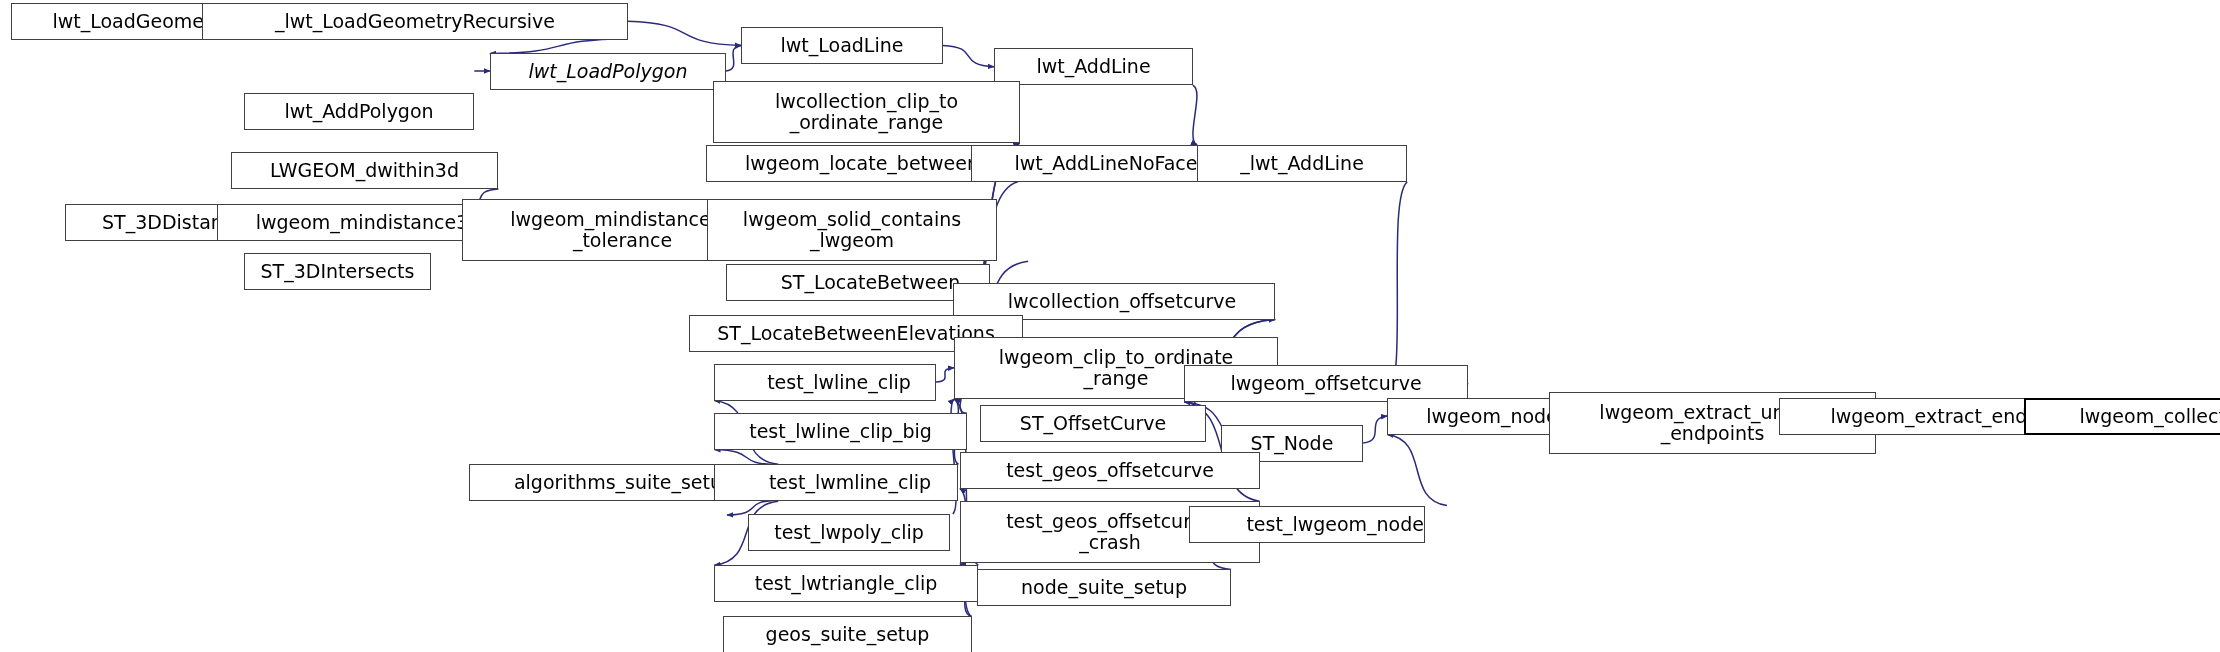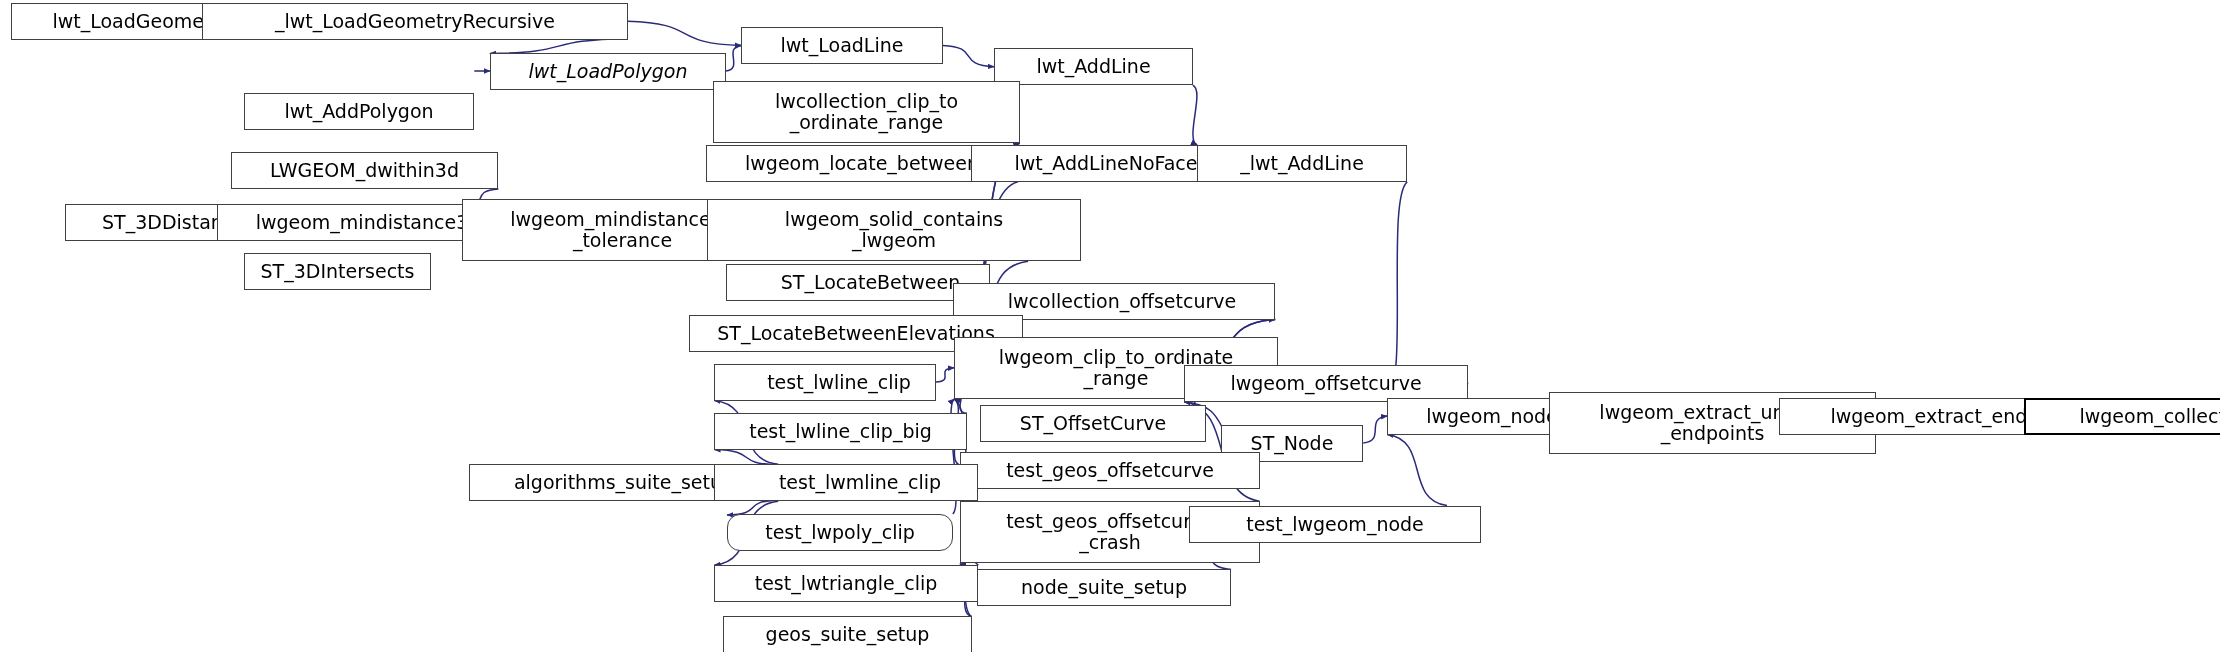--- a/index.html
+++ b/index.html
@@ -112,41 +112,41 @@
     <div class="node" style="left: 713px; top: 81px; width: 307px; height: 62px;"><span class="node-label">lwcollection_clip_to
 _ordinate_range</span></div>
     <div class="node" style="left: 706px; top: 145px; width: 312px; height: 37px;"><span class="node-label">lwgeom_locate_between</span></div>
     <div class="node" style="left: 971px; top: 145px; width: 270px; height: 37px;"><span class="node-label">lwt_AddLineNoFace</span></div>
     <div class="node" style="left: 1197px; top: 145px; width: 210px; height: 37px;"><span class="node-label">_lwt_AddLine</span></div>
     <div class="node" style="left: 231px; top: 152px; width: 267px; height: 37px;"><span class="node-label">LWGEOM_dwithin3d</span></div>
     <div class="node" style="left: 18px; top: 204px; width: 217px; height: 37px; margin-left: 47px;"><span class="node-label">ST_3DDistance</span></div>
     <div class="node" style="left: 217px; top: 204px; width: 302px; height: 37px;"><span class="node-label">lwgeom_mindistance3d</span></div>
     <div class="node" style="left: 462px; top: 199px; width: 321px; height: 62px;"><span class="node-label">lwgeom_mindistance3d
 _tolerance</span></div>
-    <div class="node" style="left: 707px; top: 199px; width: 374px; height: 62px;"><span class="node-label">lwgeom_solid_contains
+    <div class="node" style="left: 707px; top: 199px; width: 290px; height: 62px;"><span class="node-label">lwgeom_solid_contains
 _lwgeom</span></div>
     <div class="node" style="left: 244px; top: 253px; width: 187px; height: 37px;"><span class="node-label">ST_3DIntersects</span></div>
     <div class="node" style="left: 726px; top: 264px; width: 264px; height: 37px; padding-left: 25px;"><span class="node-label">ST_LocateBetween</span></div>
     <div class="node" style="left: 953px; top: 283px; width: 322px; height: 37px; padding-left: 16px;"><span class="node-label">lwcollection_offsetcurve</span></div>
     <div class="node" style="left: 689px; top: 315px; width: 334px; height: 37px;"><span class="node-label">ST_LocateBetweenElevations</span></div>
     <div class="node" style="left: 954px; top: 337px; width: 324px; height: 62px;"><span class="node-label">lwgeom_clip_to_ordinate
 _range</span></div>
     <div class="node" style="left: 714px; top: 364px; width: 222px; height: 37px; padding-left: 28px;"><span class="node-label">test_lwline_clip</span></div>
     <div class="node" style="left: 1184px; top: 365px; width: 284px; height: 37px;"><span class="node-label">lwgeom_offsetcurve</span></div>
     <div class="node" style="left: 1387px; top: 398px; width: 210px; height: 37px;"><span class="node-label">lwgeom_node</span></div>
     <div class="node" style="left: 1549px; top: 392px; width: 327px; height: 62px;"><span class="node-label">lwgeom_extract_unique
 _endpoints</span></div>
     <div class="node" style="left: 1779px; top: 398px; width: 358px; height: 37px;"><span class="node-label">lwgeom_extract_endpoints</span></div>
     <div class="node current" style="left: 2024px; top: 398px; width: 361px; height: 37px;"><span class="node-label">lwgeom_collect_endpoints</span></div>
     <div class="node" style="left: 714px; top: 413px; width: 253px; height: 37px;"><span class="node-label">test_lwline_clip_big</span></div>
     <div class="node" style="left: 980px; top: 405px; width: 226px; height: 37px;"><span class="node-label">ST_OffsetCurve</span></div>
     <div class="node" style="left: 1221px; top: 425px; width: 142px; height: 37px;"><span class="node-label">ST_Node</span></div>
     <div class="node" style="left: 960px; top: 452px; width: 300px; height: 37px;"><span class="node-label">test_geos_offsetcurve</span></div>
     <div class="node" style="left: 469px; top: 464px; width: 310px; height: 37px;"><span class="node-label">algorithms_suite_setup</span></div>
-    <div class="node" style="left: 714px; top: 464px; width: 264px; height: 37px; padding-left: 28px;"><span class="node-label">test_lwmline_clip</span></div>
+    <div class="node" style="left: 714px; top: 464px; width: 244px; height: 37px; padding-left: 28px;"><span class="node-label">test_lwmline_clip</span></div>
     <div class="node" style="left: 960px; top: 501px; width: 300px; height: 62px;"><span class="node-label">test_geos_offsetcurve
 _crash</span></div>
-    <div class="node" style="left: 727px; top: 514px; width: 226px; height: 37px; border-radius: 13px;"><span class="node-label">test_lwpoly_clip</span></div>
-    <div class="node" style="left: 1189px; top: 506px; width: 292px; height: 37px;"><span class="node-label">test_lwgeom_node</span></div>
+    <div class="node" style="left: 748px; top: 514px; width: 202px; height: 37px;"><span class="node-label">test_lwpoly_clip</span></div>
+    <div class="node" style="left: 1189px; top: 506px; width: 236px; height: 37px; justify-content: flex-end;"><span class="node-label">test_lwgeom_node</span></div>
     <div class="node" style="left: 714px; top: 565px; width: 264px; height: 37px;"><span class="node-label">test_lwtriangle_clip</span></div>
     <div class="node" style="left: 977px; top: 569px; width: 254px; height: 37px;"><span class="node-label">node_suite_setup</span></div>
     <div class="node" style="left: 723px; top: 616px; width: 249px; height: 37px;"><span class="node-label">geos_suite_setup</span></div>
   </div>
 
 </body></html>

